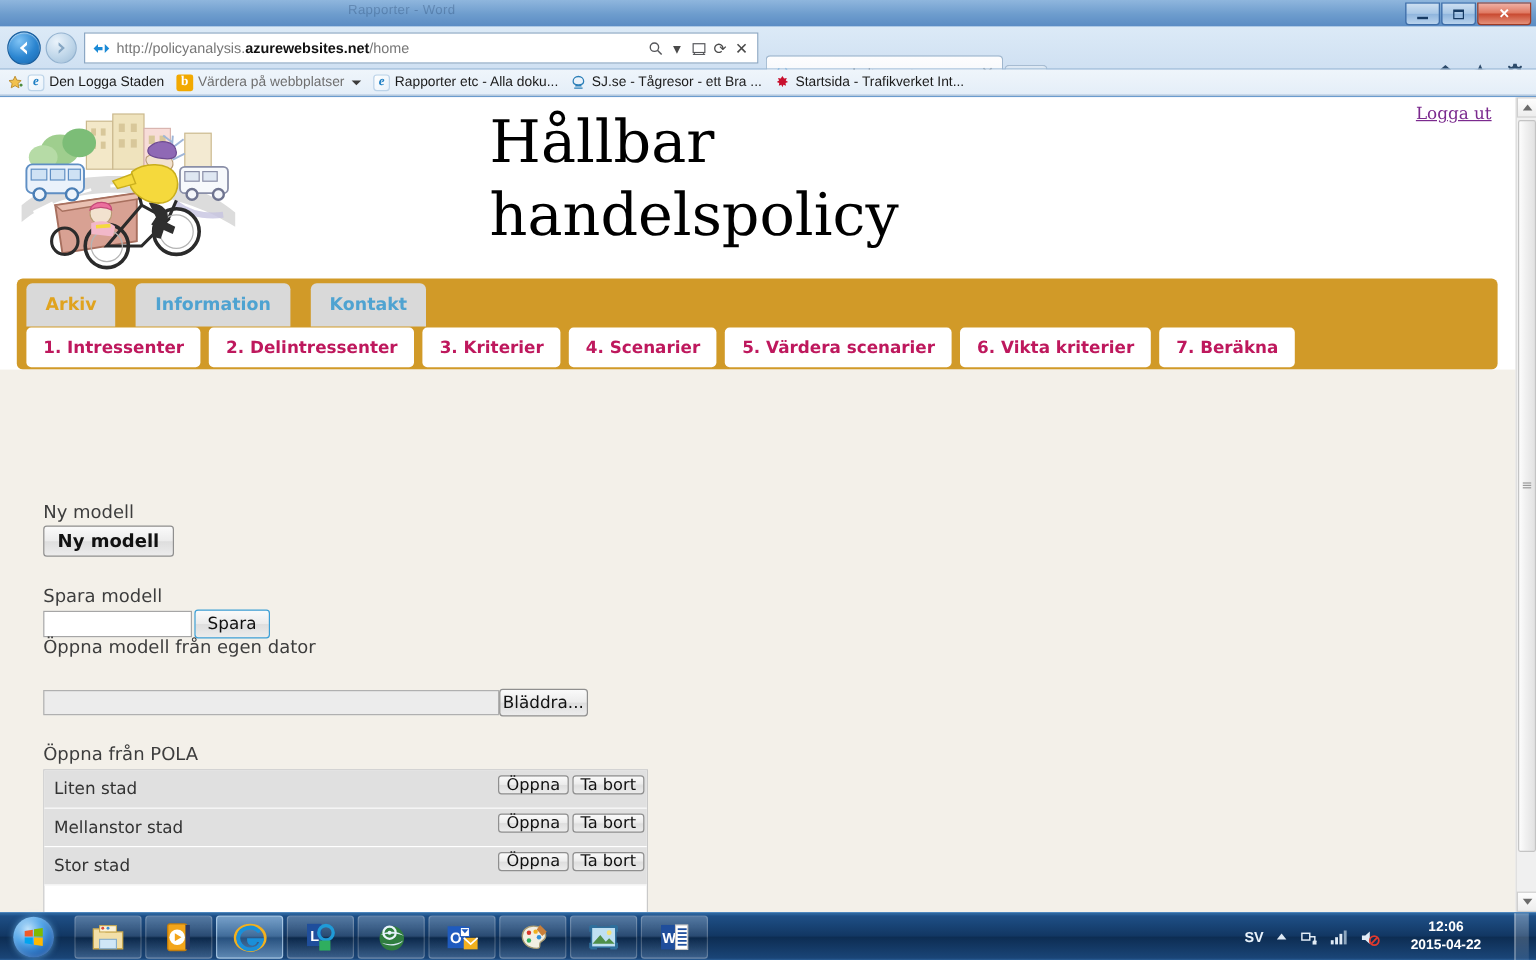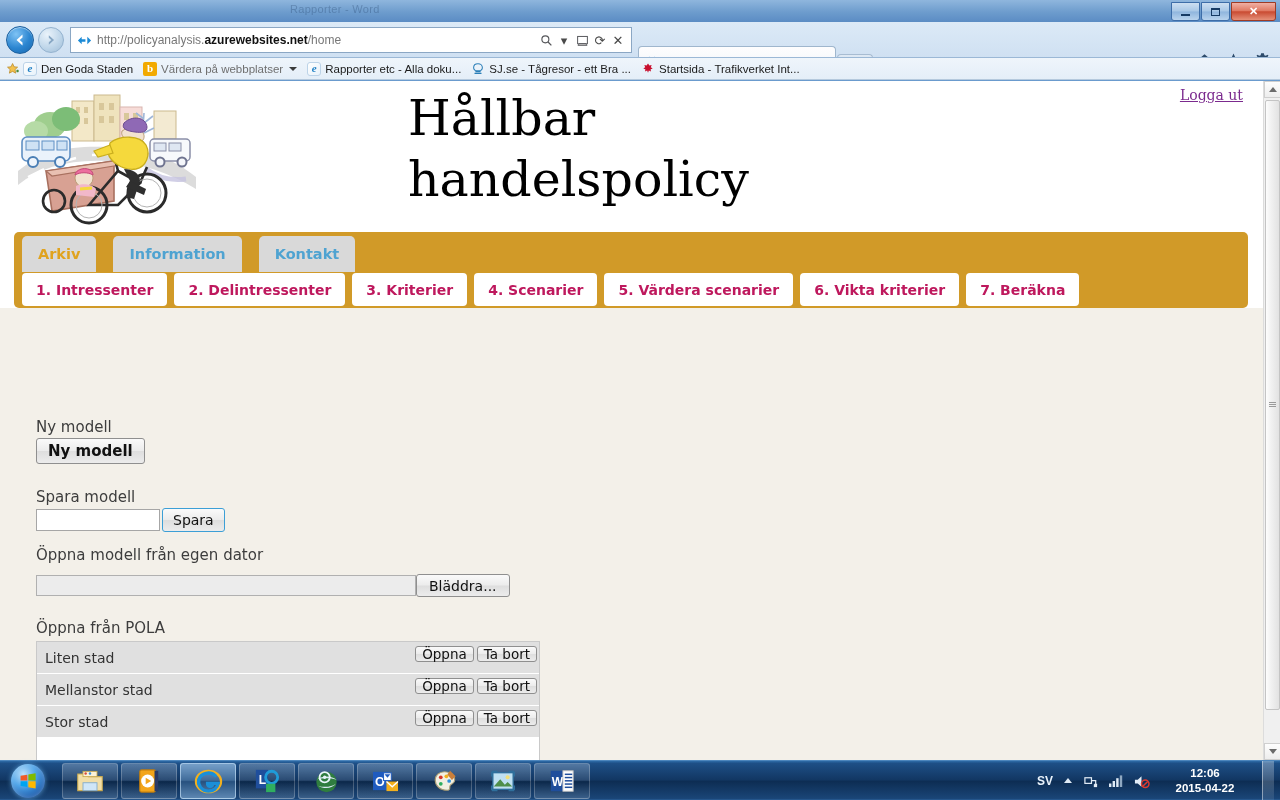--- a/index.html
+++ b/index.html
@@ -214,27 +214,27 @@
   #inp-spara {
     position:absolute; left:36px; top:428px; width:124px; height:22px;
     border:1px solid #a6a6a6; background:#fff; padding: 0 3px;
     font-family:"DejaVu Sans", sans-serif; font-size:13px; color:#111;
   }
   #btn-spara {
     position:absolute; left:162px; top:427px; height:24px; padding:0 10px; font-size:14px;
     border:1px solid #3c9fd6; border-radius:3px;
   }
 
-  #lbl-oppna-dator { position:absolute; left:36px; top:449px;margin-top:16px; }
+  #lbl-oppna-dator { position:absolute; left:36px; top:449px; }
   #inp-file {
     position:absolute; left:36px; top:494px; width:380px; height:21px;
     border:1px solid #b0b0b0; background:#ececec;
   }
   #btn-bladdra {
-    position:absolute; left:416px; top:493px; height:23px; padding:0 12px; font-size:14px;
+    position:absolute; left:416px; top:493px; height:23px; padding:0 2px; font-size:14px;
   }
 
   #lbl-pola { position:absolute; left:36px; top:538px; }
 
   #pola-list {
     position:absolute; left:36px; top:560px; width:504px; height:193px;
     background:#ffffff; border:1px solid #c9c9c9;
   }
   .pola-row {
     position:relative; height:32px; background:#e0e0e0;
@@ -407,21 +407,21 @@
   <div id="favbar">
     <span class="star-fav">
       <svg width="15" height="15" viewBox="0 0 16 16">
           <path d="M7 1.6 L8.6 5.1 L12.4 5.5 L9.6 8.1 L10.4 11.9 L7 10 L3.6 11.9 L4.4 8.1 L1.6 5.5 L5.4 5.1 Z" fill="#f2c14e" stroke="#b8892a" stroke-width=".8"></path>
           <path d="M11 9.5 L13.6 9.5 M12.3 8.2 L12.3 10.8" stroke="#4b8b3b" stroke-width="1.6"></path>
         </svg>
     </span>
 
     <div class="favitem">
       <span class="favicon ie-e">e</span>
-      <span class="lbl">Den Goda Staden</span>
+      <span class="lbl">Den Logga Staden</span>
     </div>
 
     <div class="favitem suggest">
       <span class="favicon bing-b">b</span>
       <span class="lbl">Värdera på webbplatser</span>
       <span class="caret-dn"></span>
     </div>
 
     <div class="favitem">
       <span class="favicon ie-e">e</span>

